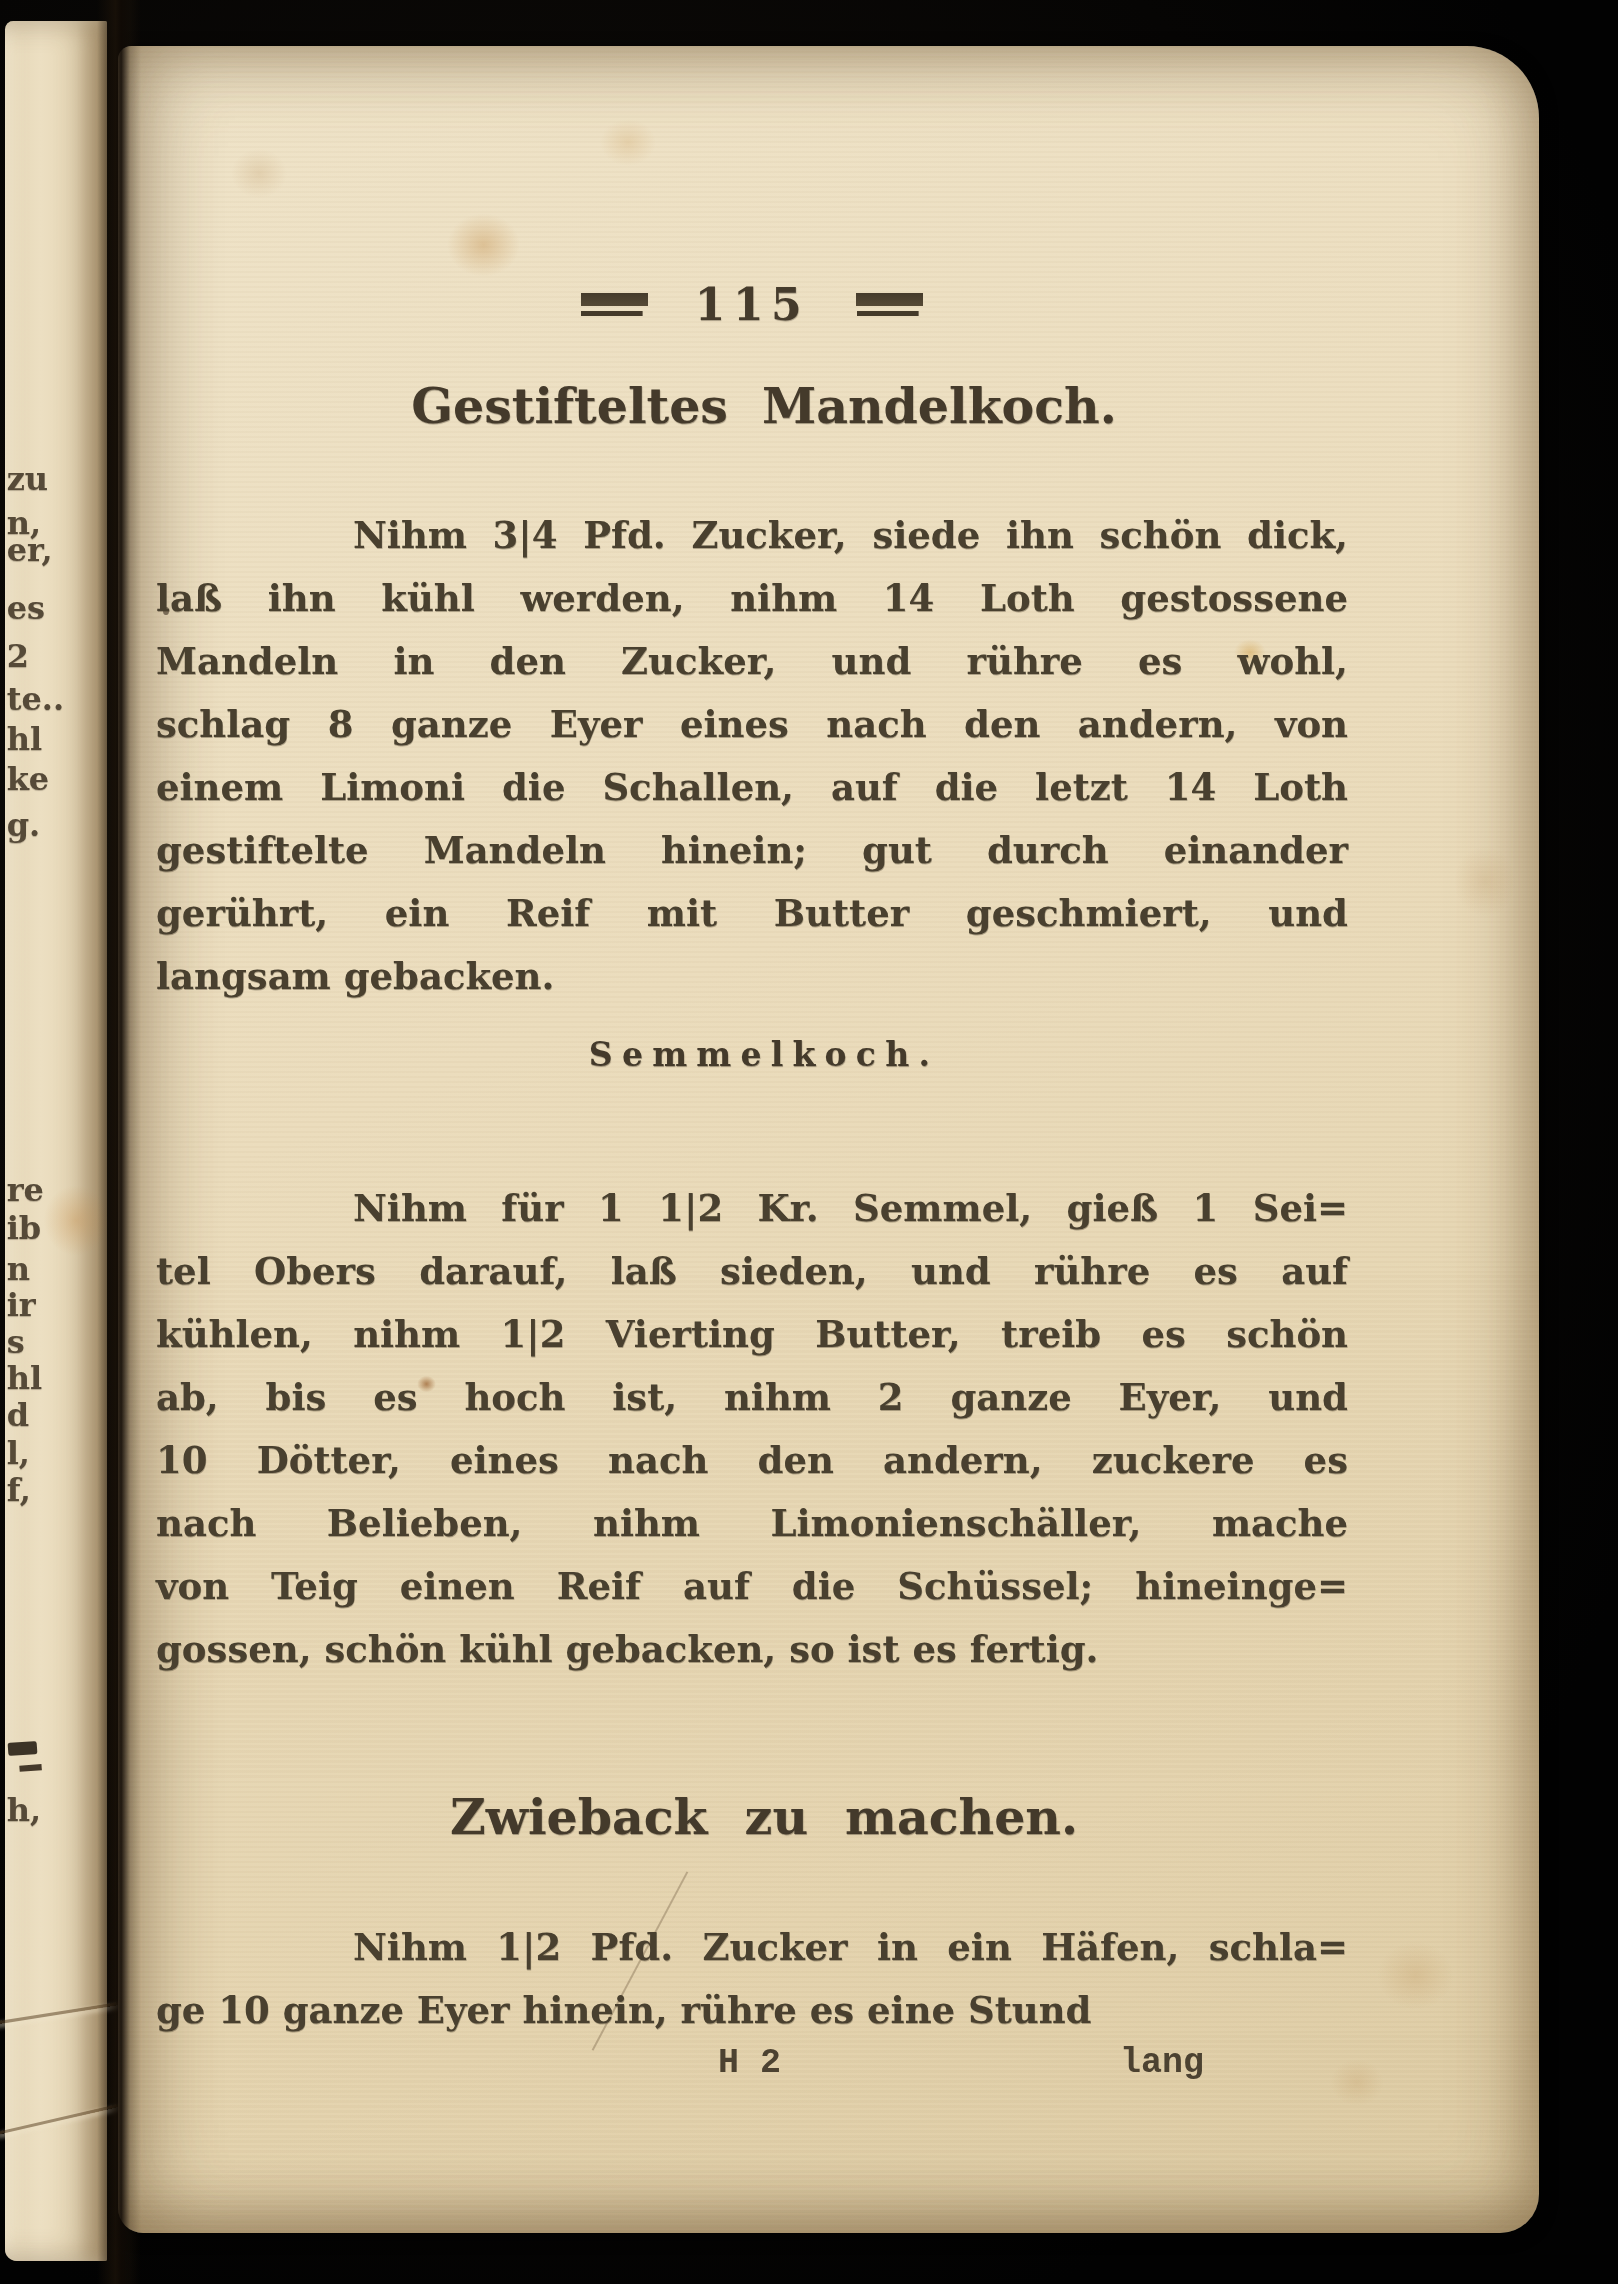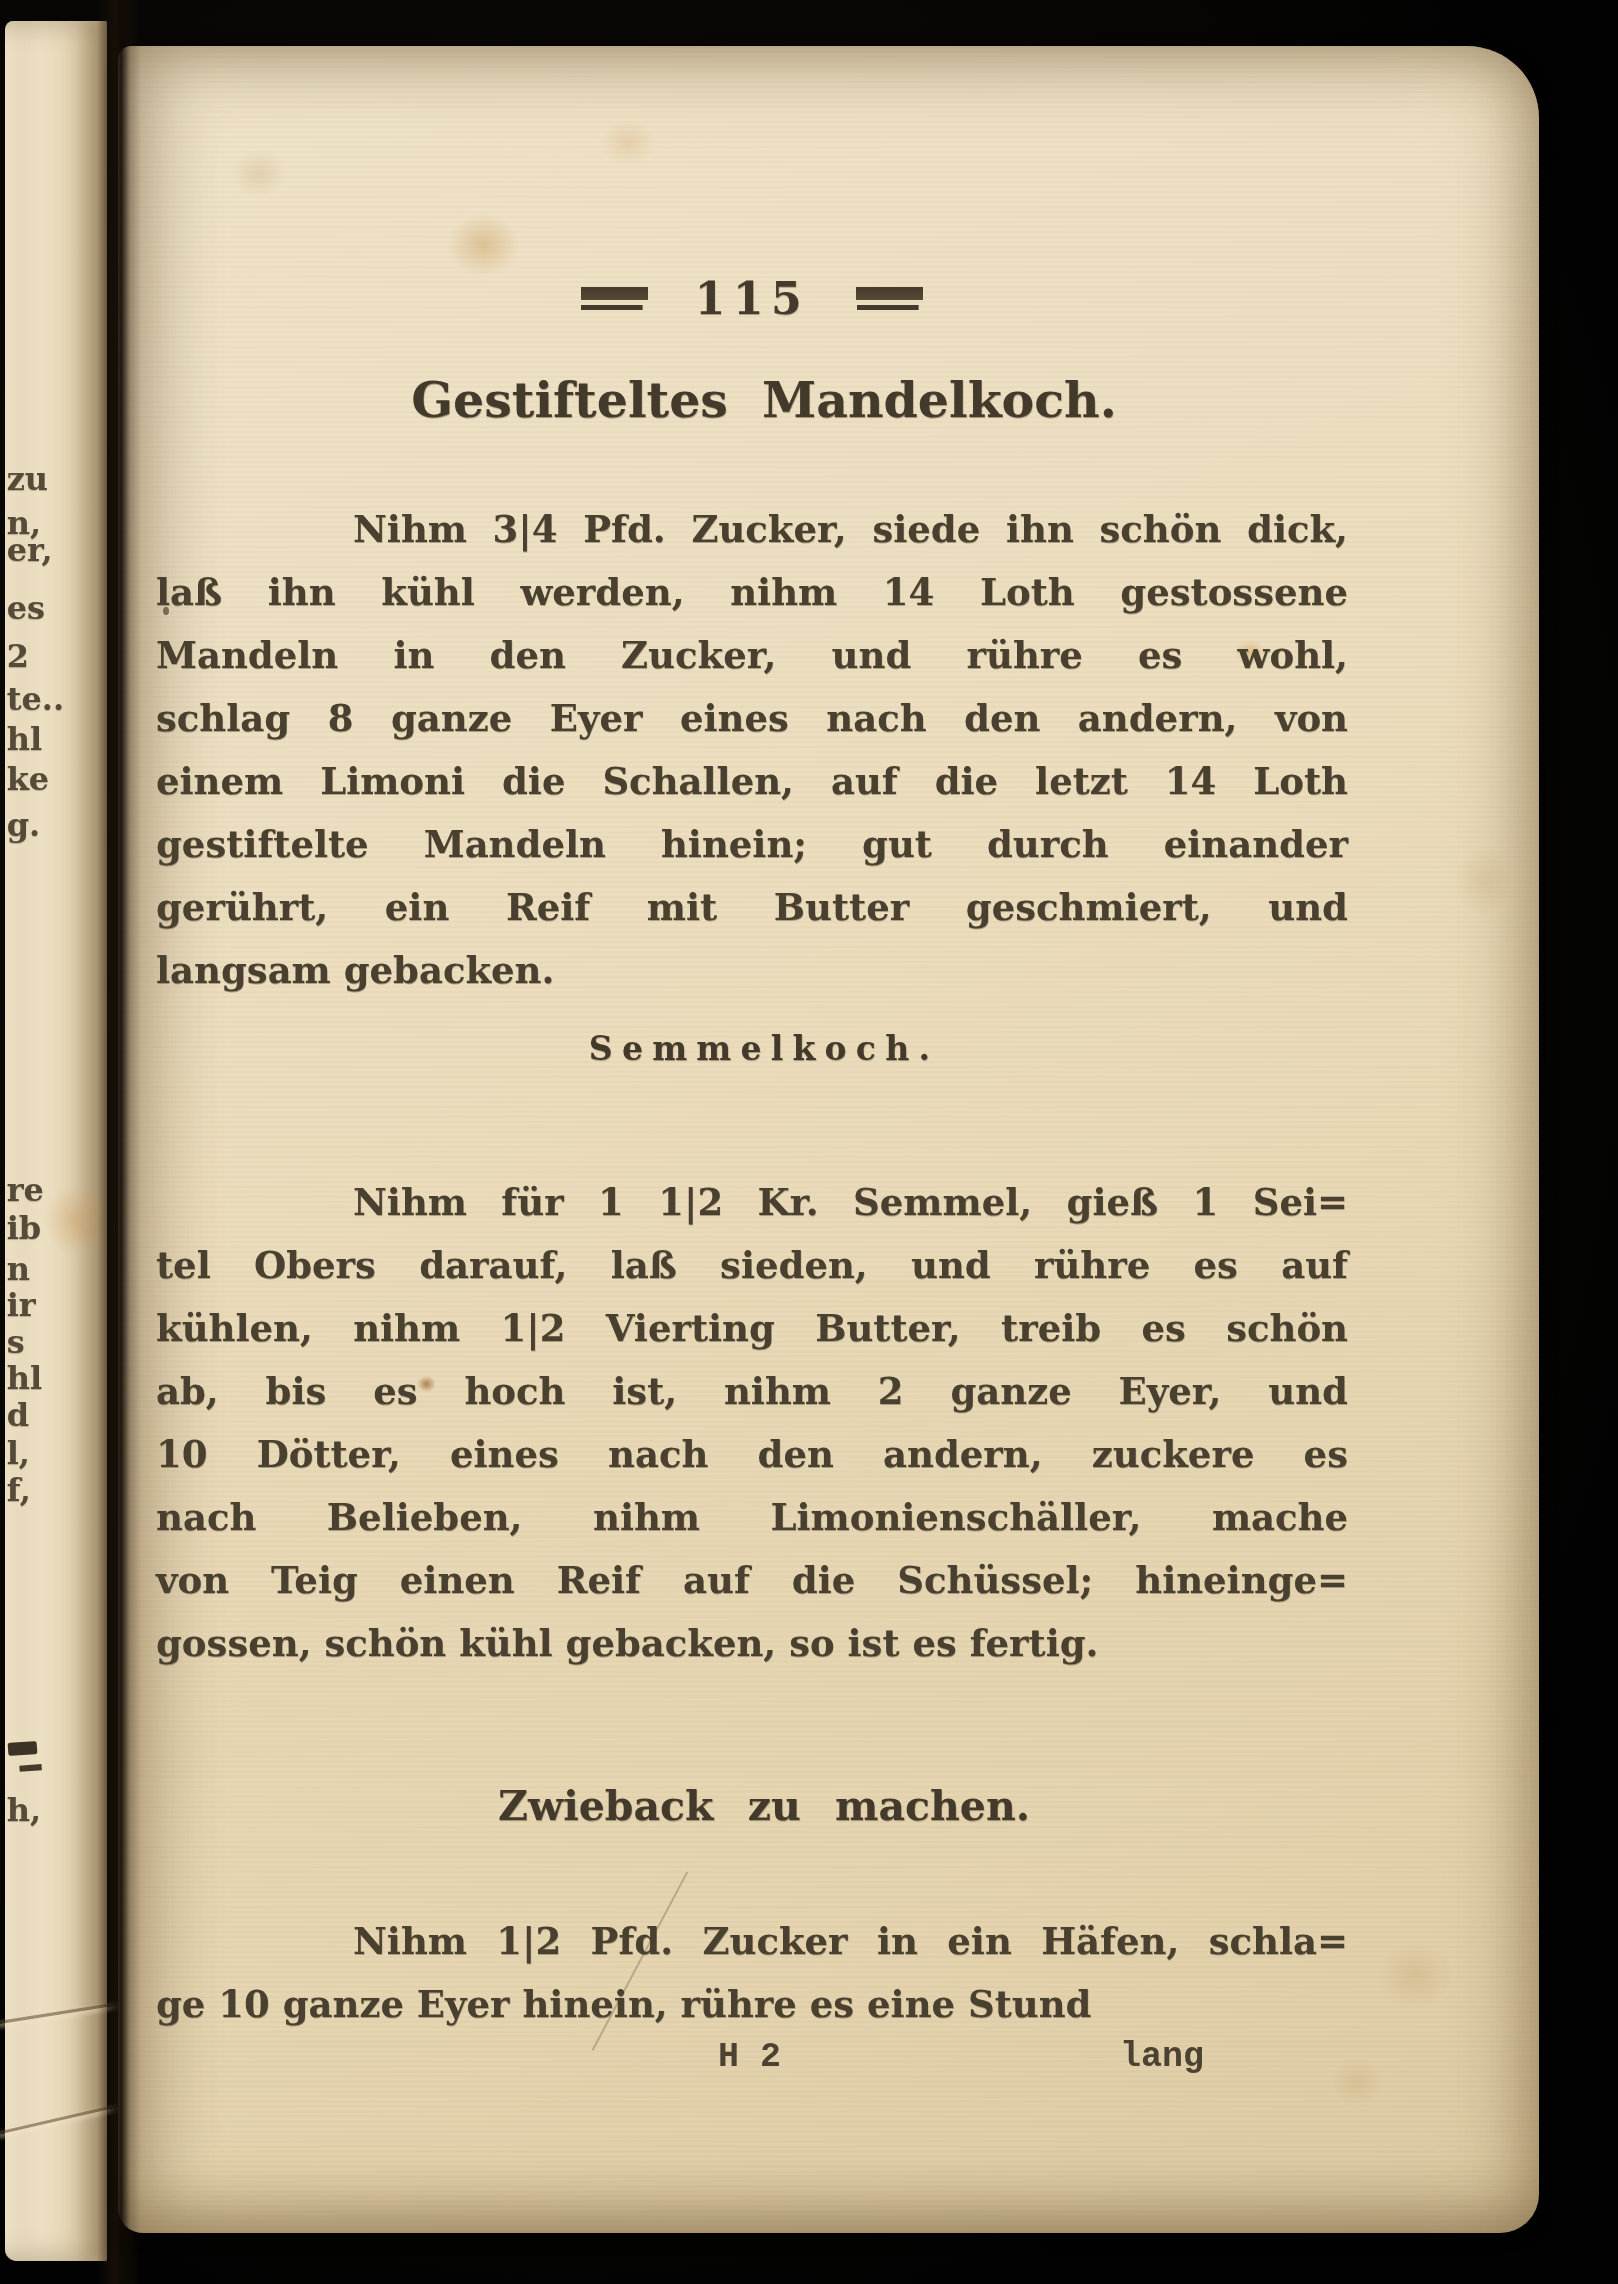--- a/index.html
+++ b/index.html
@@ -64,21 +64,21 @@
   .stain.s6{left:1201px;top:2003px;width:76px;height:67px;background:radial-gradient(closest-side,rgba(175,122,58,.16),rgba(175,122,58,0) 70%);}
   .stain.s7{left:101px;top:92px;width:80px;height:71px;background:radial-gradient(closest-side,rgba(165,115,55,.16),rgba(165,115,55,0) 70%);}
   .stain.s8{left:1323px;top:785px;width:88px;height:101px;background:radial-gradient(closest-side,rgba(165,115,55,.14),rgba(165,115,55,0) 70%);}
   .ink-dot{position:absolute;left:45px;top:561px;width:5.9px;height:8.4px;background:rgba(70,58,42,.65);border-radius:50%;}
   .crease{
     position:absolute;left:521px;top:1814px;width:1.7px;height:202px;
     background:rgba(95,75,50,.32);transform:rotate(28deg);
   }
   
   .content{
-    position:absolute;left:38px;top:4px;width:1192px;height:1895px;
+    position:absolute;left:38px;top:10px;width:1192px;height:1895px;
     color:#49402f;
   }
   .pagenum-row{
     position:absolute;top:223px;left:0;width:100%;
     display:flex;justify-content:center;align-items:center;gap:47px;
   }
   .ornament{
     display:inline-block;width:67px;height:23.5px;
     background:
       linear-gradient(#453b2b,#564a36) no-repeat 0 0/100% 13.4px,
@@ -88,21 +88,21 @@
     font-size:44px;font-weight:bold;letter-spacing:7.6px;color:#453b2c;
     text-shadow:0.4px 0.8px 0.8px rgba(69,59,44,.4);
   }
   .title{
     position:absolute;left:0;width:100%;margin:12px;text-align:center;
     font-weight:bold;color:#443a2b;
     text-shadow:0.5px 0.8px 0.8px rgba(68,58,43,.45);
   }
   .t1{top:309px;font-size:49px;word-spacing:17px;}
   .t2{top:967px;font-size:33px;letter-spacing:.28em;}
-  .t3{top:1720px;font-size:41px;word-spacing:20px;}
+  .t3{top:1720px;font-size:49px;word-spacing:20px;}
   .para{position:absolute;left:0;width:1192px;font-size:37px;font-weight:bold;line-height:63px;
     color:#49402f;text-shadow:0.4px 0.8px 0.6px rgba(73,62,45,.38);}
   .p1{top:448px;}
   .p2{top:1121px;}
   .p3{top:1860px;}
   .line{text-align:justify;text-align-last:justify;white-space:normal;}
   .line.first{text-indent:197px;}
   .line.last{text-align-last:left;}
   .footer-row{position:absolute;top:1987px;left:0;width:100%;height:50px;
     font-size:35px;font-weight:bold;color:#4c4231;font-family:Liberation Mono, monospace;}

